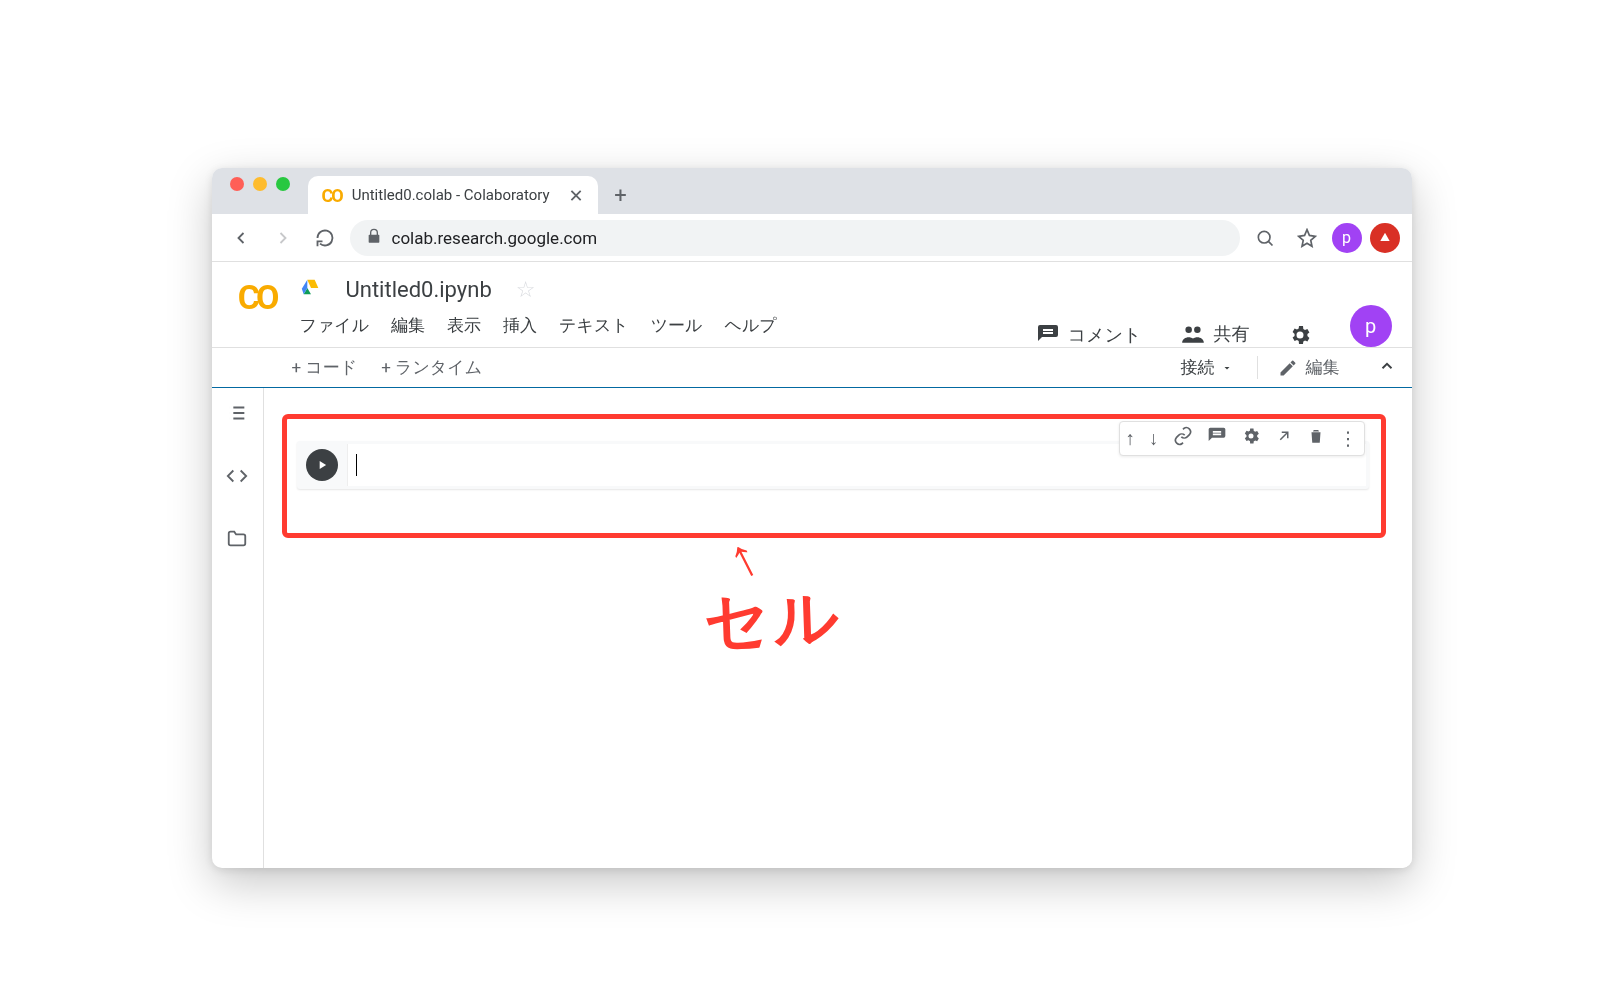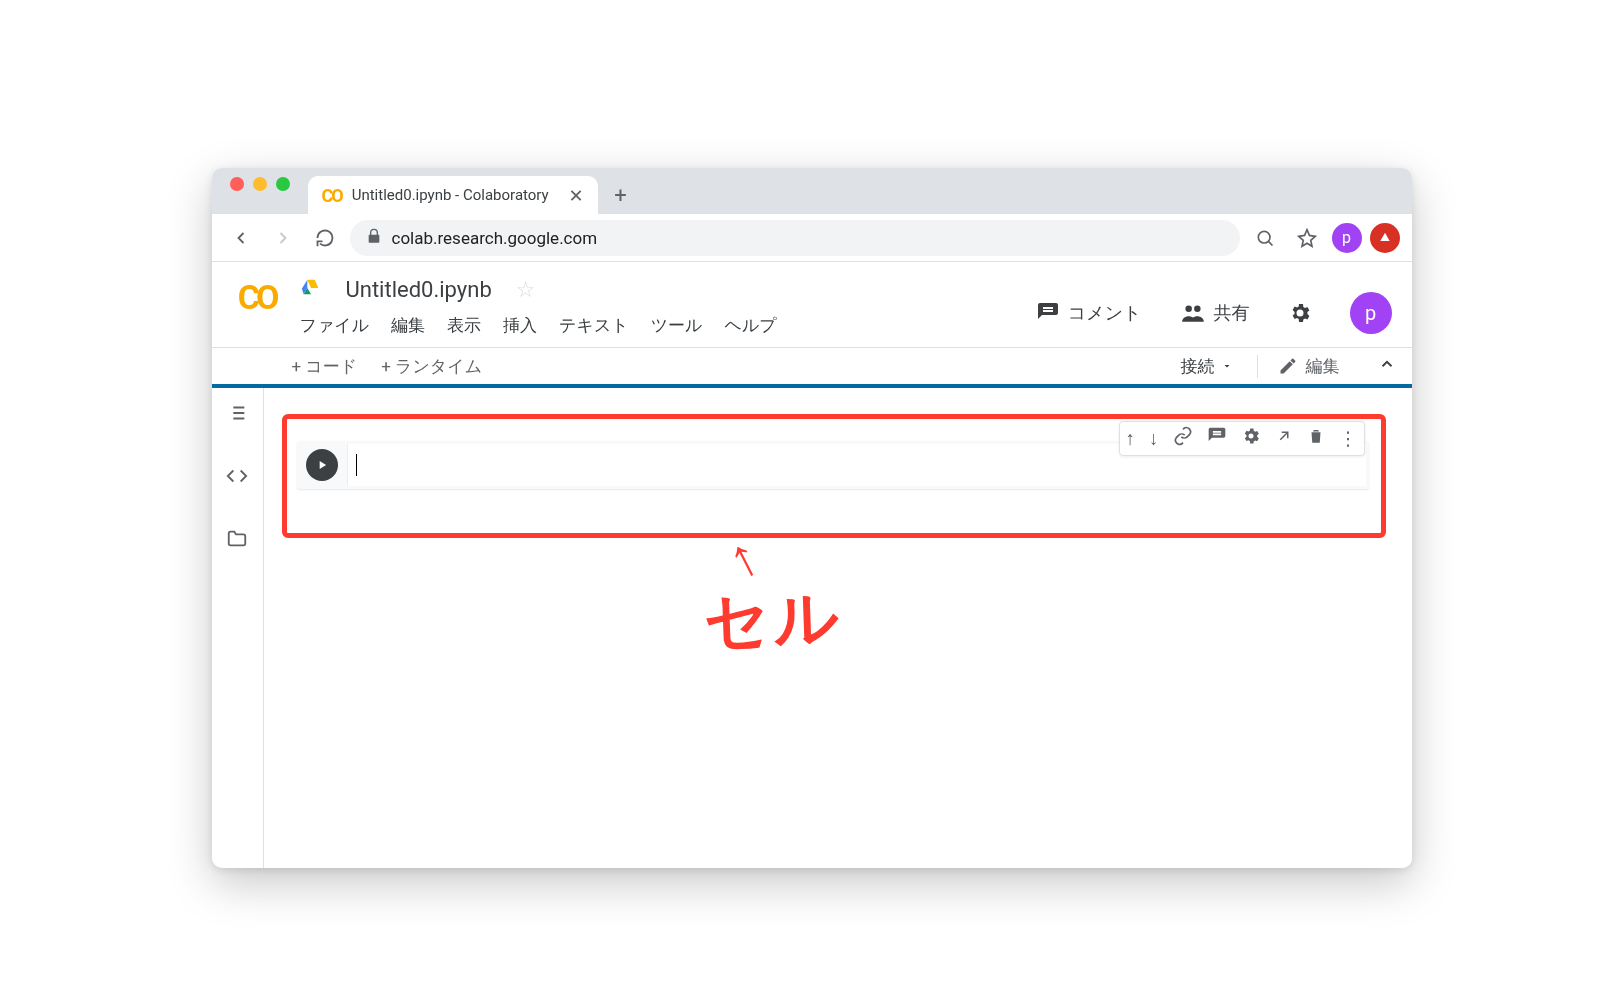--- a/index.html
+++ b/index.html
@@ -111,27 +111,27 @@
     display:flex;align-items:center;justify-content:center;
     font-size:34px;font-weight:700;color:#f9ab00;letter-spacing:-4px;
   }
   .colab-head-main { flex:1; }
   .doc-title-row { display:flex;align-items:center;gap:24px;height:34px; }
   .doc-title { font-size:22px;color:#3c4043; }
   .drive-icon { color:#0f9d58; }
   .star-empty { color:#dadce0;font-size:22px; }
   .menubar { display:flex;gap:22px;padding:8px 0 10px 0;font-size:17px;color:#3c4043; }
   .menubar span { cursor:pointer; }
-  .header-right { display:flex;align-items:center;gap:38px;padding-top:6px; }
+  .header-right { display:flex;align-items:flex-end;gap:38px;padding-top:6px; }
   .hdr-btn { display:flex;align-items:center;gap:8px;font-size:18px;color:#3c4043;cursor:pointer; }
   .hdr-btn svg, .hdr-btn .ic { color:#3c4043; }
   .avatar-lg { width:42px;height:42px;border-radius:50%;background:#a142f4;color:#fff;display:flex;align-items:center;justify-content:center;font-size:20px; }
   
   .nb-toolbar {
-    height:40px;border-bottom:4px solid #0369a1;
+    height:40px;border-bottom:1px solid #0369a1;
     display:flex;align-items:center;padding:0 16px 0 80px;font-size:17px;color:#5f6368;gap:24px;
   }
   .nb-toolbar .spacer { flex:1; }
   .conn-btn { display:flex;align-items:center;gap:6px;color:#3c4043;cursor:pointer; }
   .edit-btn { display:flex;align-items:center;gap:8px;color:#5f6368;cursor:pointer;border-left:1px solid #e0e0e0;padding-left:20px; }
   .collapse-btn { cursor:pointer;color:#3c4043;font-size:18px;padding-left:14px; }
   
   .nb-body { flex:1;display:flex;position:relative; }
   .left-rail {
     width:52px;border-right:1px solid #e0e0e0;display:flex;flex-direction:column;
@@ -192,21 +192,21 @@
 <div class="window">
 
   <div class="tab-bar">
     <div class="traffic-lights">
       <div class="tl red"></div>
       <div class="tl yellow"></div>
       <div class="tl green"></div>
     </div>
     <div class="tab">
       <span class="colab-icon">CO</span>
-      <span class="tab-title">Untitled0.ipynb - Colaboratory</span>
+      <span class="tab-title">Untitled0.colab - Colaboratory</span>
       <span class="tab-close">✕</span>
     </div>
     <div class="new-tab-btn">+</div>
   </div>
 
   <div class="addr-bar">
     <div class="nav-btn">
       <svg width="20" height="20" viewBox="0 0 24 24" fill="none" stroke="currentColor" stroke-width="2.2">
           <path d="M15 18l-6-6 6-6"></path>
         </svg>

